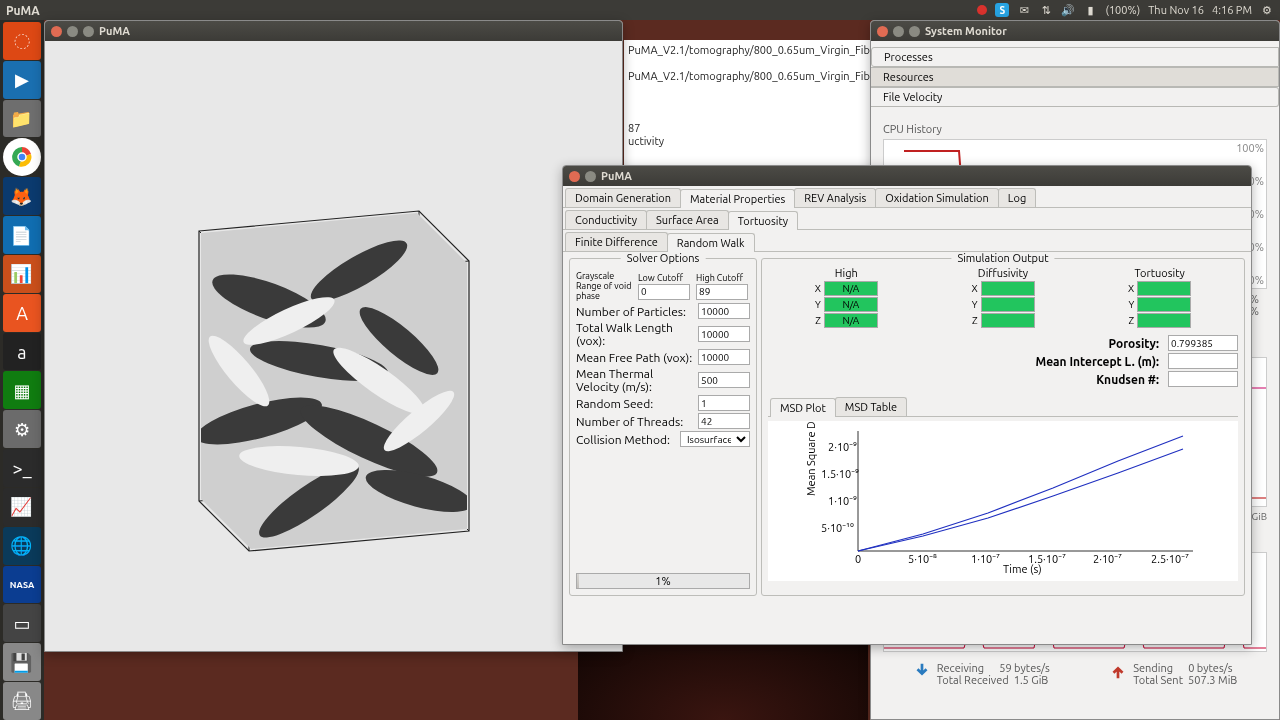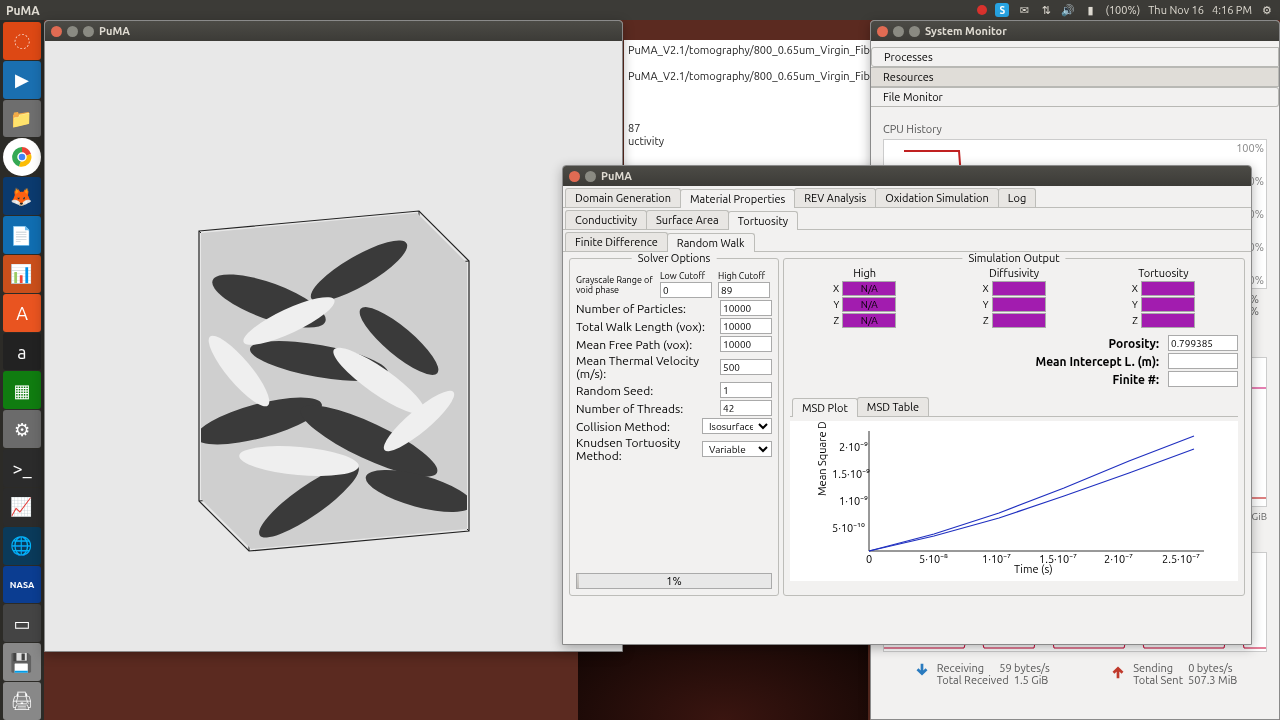--- a/index.html
+++ b/index.html
@@ -56,39 +56,39 @@
 .arrow { width:18px; height:18px; }
 
 
 .win-puma { top:145px; left:518px; width:690px; height:480px; }
 .tabrow { display:flex; border-bottom:1px solid #bdbdb9; padding:2px 2px 0 2px; gap:0; }
 .tabrow .tab { padding:3px 9px; border:1px solid #bdbdb9; border-bottom:none; background:#e8e6e3; margin-right:-1px; border-radius:3px 3px 0 0; cursor:pointer; font-size:11px; }
 .tabrow .tab.active { background:#f2f1f0; position:relative; top:1px; }
 .puma-body { display:flex; padding:6px; gap:4px; }
 .panel { border:1px solid #bdbdb9; border-radius:3px; padding:4px 6px; position:relative; }
 .panel-title { position:absolute; top:-7px; left:50%; transform:translateX(-50%); background:#f2f1f0; padding:0 6px; font-size:11px; }
-.solver-panel { width:210px; height:338px; }
+.solver-panel { width:188px; height:338px; }
 .output-panel { flex:1; height:338px; }
 .field-row { display:flex; align-items:center; margin:2px 0; gap:3px; }
 .field-row label { flex:1; font-size:12px; }
 .field-row input, .field-row select { width:52px; height:16px; font-size:10px; border:1px solid #aaa; background:#fff; padding:0 2px; }
 .twocol { display:flex; gap:4px; }
 .twocol .col { flex:1; }
 .twocol .col .small-label{ font-size:9px; display:block; margin-bottom:1px;}
 .begin-btn { width:100%; height:20px; border:1px solid #aaa; background:linear-gradient(#fafafa,#e4e4e4); border-radius:3px; margin-top:6px; cursor:pointer; font-size:11px;}
 .progress { width:100%; height:16px; border:1px solid #aaa; background:#e8e8e8; margin-top:4px; position:relative; font-size:10px; text-align:center; line-height:14px;}
 .progress .bar { position:absolute; left:0; top:0; bottom:0; background:linear-gradient(#d7d5d2,#c3c0bc); width:1%; }
 .progress span { position:relative; }
 
 .out-cols { display:flex; justify-content:space-around; margin-top:4px; }
 .out-col { text-align:center; }
 .out-col .hdr { font-size:11px; margin-bottom:2px; }
 .out-row { display:flex; align-items:center; justify-content:flex-end; gap:3px; margin:1px 0;}
 .out-row span{ font-size:10px;}
-.out-row input { width:54px; height:15px; font-size:10px; border:1px solid #aaa; background:#a21caf; text-align:center; }
+.out-row input { width:54px; height:15px; font-size:10px; border:1px solid #aaa; background:#22c55e; text-align:center; }
 
 .porosity-block { margin-top:6px; }
 .porosity-block .field-row{ justify-content:flex-end; }
 .porosity-block .field-row label{ text-align:right; flex:0 0 auto; margin-right:6px;font-weight:bold;}
 .porosity-block .field-row input{ width:70px;}
 
 .msd-plot { margin-top:4px; height:160px; border:0; background:#fff; position:relative; }
 .msd-plot svg{width:100%; height:100%;}
 
 .solver-fields{ margin-top:8px;}
@@ -203,21 +203,21 @@
   <div class="win win-sysmon">
     <div class="titlebar">
       <span class="tb-btn tb-close"></span>
       <span class="tb-btn tb-min"></span>
       <span class="tb-btn tb-max"></span>
       <span>System Monitor</span>
     </div>
     <div class="sysmon-tabs">
       <div class="tab">Processes</div>
       <div class="tab active">Resources</div>
-      <div class="tab">File Monitor</div>
+      <div class="tab">File Velocity</div>
     </div>
     <div class="sysmon-body">
       <div class="section-title">CPU History</div>
       <div class="graph">
         <svg class="cpu-line" viewBox="0 0 100 100" preserveAspectRatio="none">
             <polyline points="0,5 55,5 60,70 65,95 100,95" stroke="#c02020" stroke-width="2" fill="none"></polyline>
           </svg>
         <div class="ylabels">
           <span>100%</span>
             <span>80%</span>
@@ -323,24 +323,20 @@
               <input value="1" style="">
             </div>
         <div class="field-row">
               <label>Number of Threads:</label>
               <input value="42" style="">
             </div>
         <div class="field-row">
               <label>Collision Method:</label>
               <select style="width:70px"><option>Isosurface</option></select>
             </div>
-        <div class="field-row">
-              <label>Knudsen Tortuosity Method:</label>
-              <select style="width:70px"><option>Variable</option></select>
-            </div>
         </div>
         <div style="position:absolute;bottom:6px;left:6px;right:6px">
           <div class="progress"><div class="bar"></div><span>1%</span></div>
         </div>
       </div>
 
       <div class="panel output-panel">
         <div class="panel-title">Simulation Output</div>
         <div class="out-cols">
           <div class="out-col">
@@ -392,21 +388,21 @@
         <div class="porosity-block">
           <div class="field-row">
               <label>Porosity:</label>
               <input value="0.799385" style="">
             </div>
           <div class="field-row">
               <label>Mean Intercept L. (m):</label>
               <input style="">
             </div>
           <div class="field-row">
-              <label>Finite #:</label>
+              <label>Knudsen #:</label>
               <input style="">
             </div>
         </div>
 
         <div class="tabrow" style="margin-top:8px">
           <div class="tab active">MSD Plot</div>
           <div class="tab">MSD Table</div>
         </div>
         <div class="msd-plot">
           <svg viewBox="0 0 400 160">

